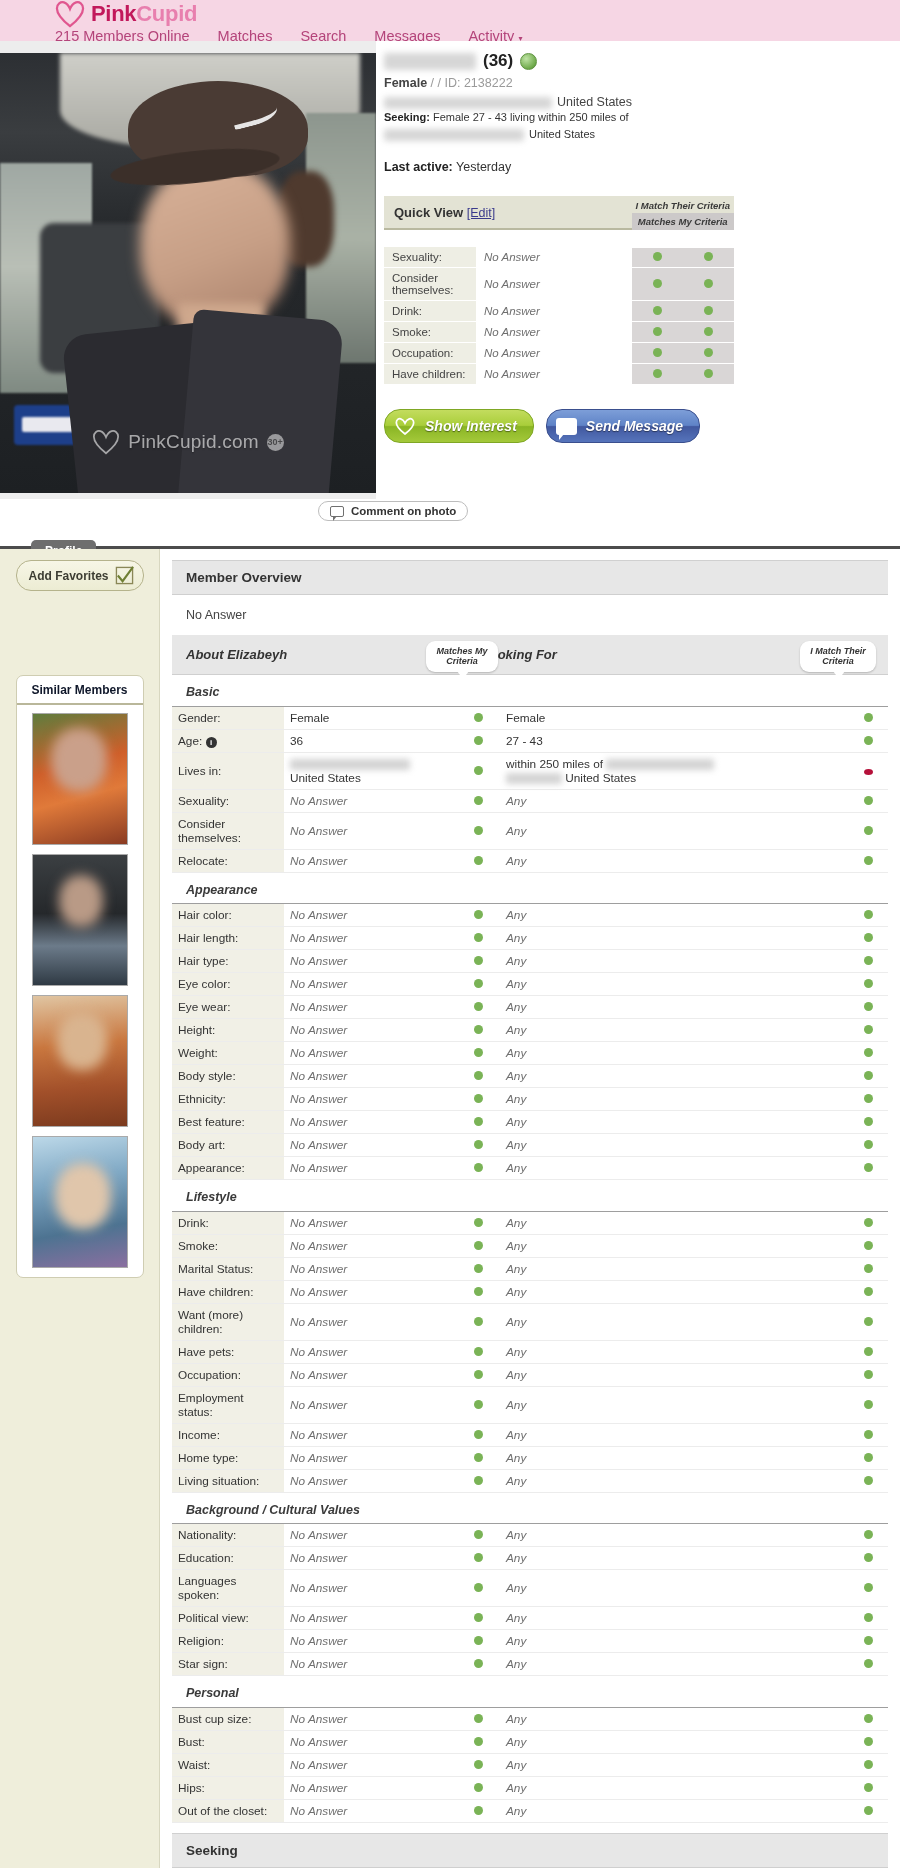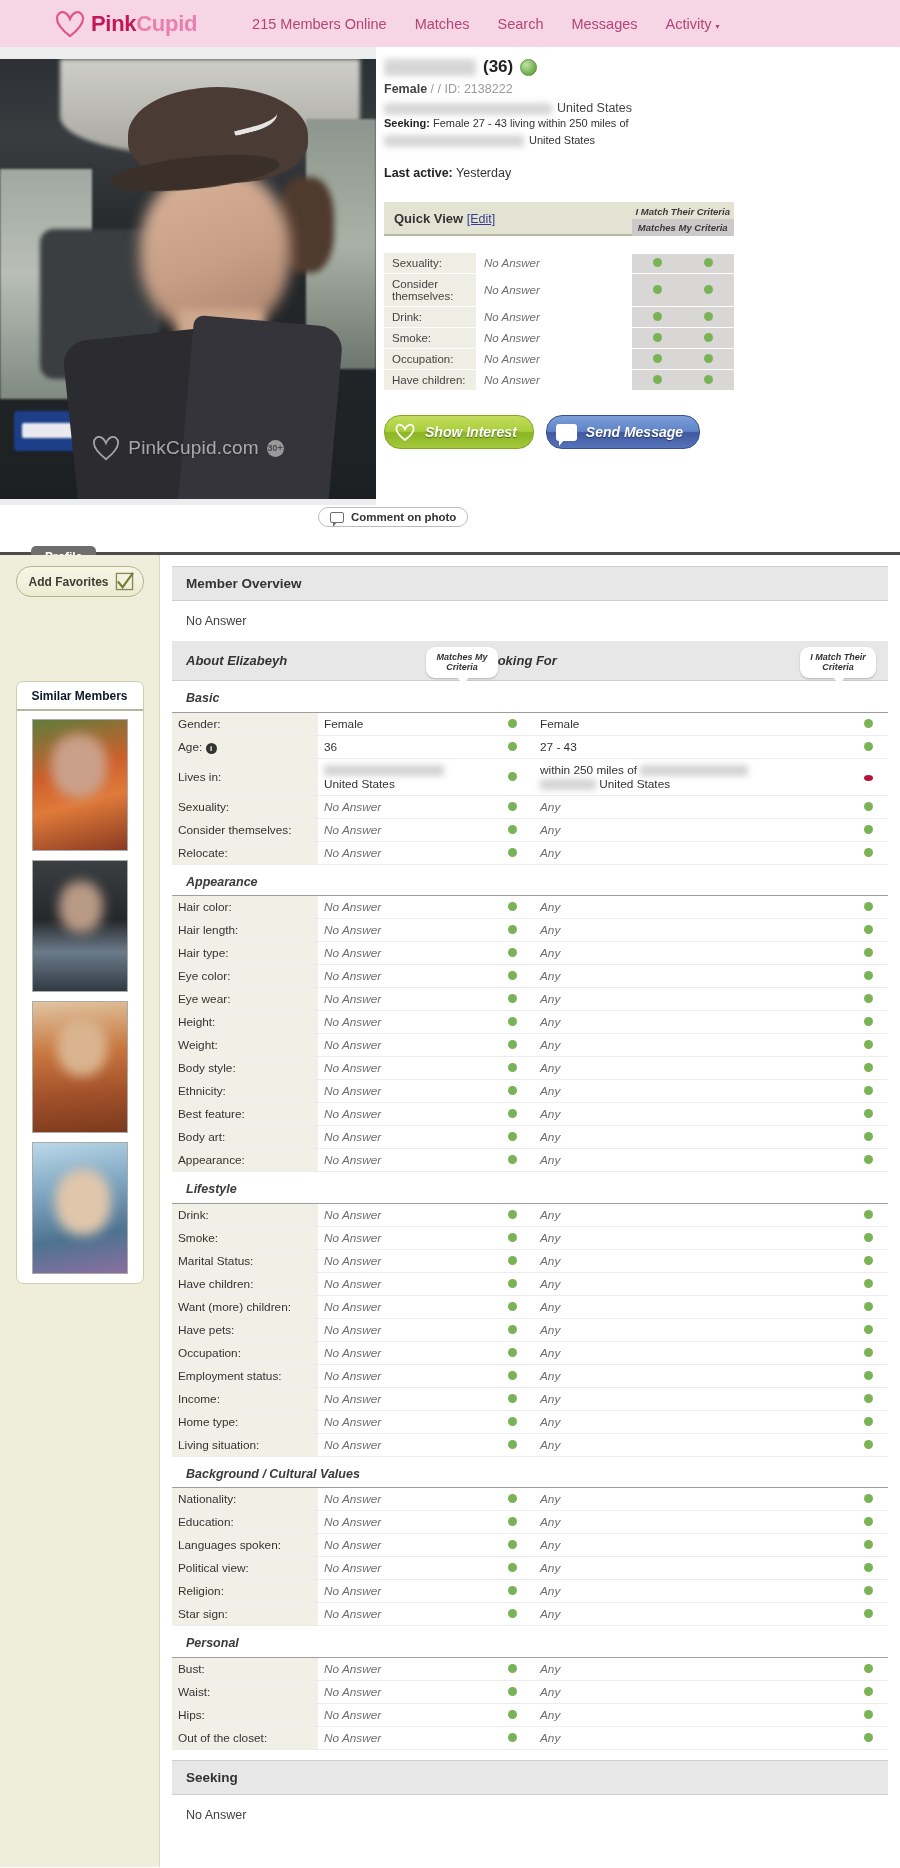--- a/index.html
+++ b/index.html
@@ -6,22 +6,22 @@
   html, body { margin:0; padding:0; }
   body {
     width:900px; height:1868px;
     font-family:"Liberation Sans", sans-serif;
     font-size:13px; color:#333; background:#ffffff;
     overflow:hidden; position:relative;
   }
 
   
   .topnav{
-    height:47px; background:#f6d6e4; width:100%;
-    display:flex; align-items:center; position:relative;
+    height:41px; background:#f6d6e4; width:100%;
+    display:flex; align-items:flex-start; position:relative;flex-direction:column;
   }
   .logo-wrap{ display:flex; align-items:center; margin-left:55px; }
   .logo-heart{ width:30px; height:28px; margin-right:6px; }
   .logo-text{ font-size:22px; font-weight:bold; letter-spacing:-0.3px; }
   .logo-pink{ color:#c2185b; }
   .logo-cupid{ color:#e87fae; }
   .nav-items{ display:flex; align-items:center; margin-left:55px; gap:28px; }
   .nav-items a{
     color:#b4447a; text-decoration:none; font-size:14.5px;
   }
@@ -315,21 +315,21 @@
   .bubble-theirs{ right:12px; top:6px; width:76px; }
 
   
   .sec-title{
     font-size:12.5px; font-style:italic; font-weight:bold; color:#3a3a3a;
     padding:10px 0 6px 14px;
   }
   table.prof{ width:100%; border-collapse:collapse; font-size:11.8px; }
   table.prof .rule td{ border-bottom:1px solid #9e9e9e; padding:0; height:1px; }
   table.prof td{ padding:4px 6px; border-bottom:1px solid #ececec; }
-  td.p-lbl{ width:146px; background:#f1f0e6; color:#333; padding-left:8px; }
+  td.p-lbl{ width:112px; background:#f1f0e6; color:#333; padding-left:8px; }
   td.p-val{ width:172px; color:#6f6f6f; font-style:italic; }
   td.p-val.solid{ color:#333; font-style:normal; }
   td.p-dot{ width:44px; text-align:center; }
   td.p-want{ color:#6f6f6f; font-style:italic; }
   td.p-want.solid{ color:#333; font-style:normal; }
   td.p-dot2{ width:40px; text-align:center; }
   .blur-in{ display:inline-block; background:#d3d3d3; filter:blur(3px);
             border-radius:2px; vertical-align:middle; }
 
   .footer-actions{
@@ -810,20 +810,27 @@
               </tr>
             </tbody>
           </table>
           <div class="sec-title">Personal</div>
           <table class="prof">
             <tbody>
               <tr class="rule">
                 <td colspan="5"></td>
               </tr>
               <tr>
+                <td class="p-lbl">Bust cup size:</td>
+                <td class="p-val">No Answer</td>
+                <td class="p-dot"><span class="gdot"></span></td>
+                <td class="p-want">Any</td>
+                <td class="p-dot2"><span class="gdot"></span></td>
+              </tr>
+              <tr>
                 <td class="p-lbl">Bust:</td>
                 <td class="p-val">No Answer</td>
                 <td class="p-dot"><span class="gdot"></span></td>
                 <td class="p-want">Any</td>
                 <td class="p-dot2"><span class="gdot"></span></td>
               </tr>
               <tr>
                 <td class="p-lbl">Waist:</td>
                 <td class="p-val">No Answer</td>
                 <td class="p-dot"><span class="gdot"></span></td>

